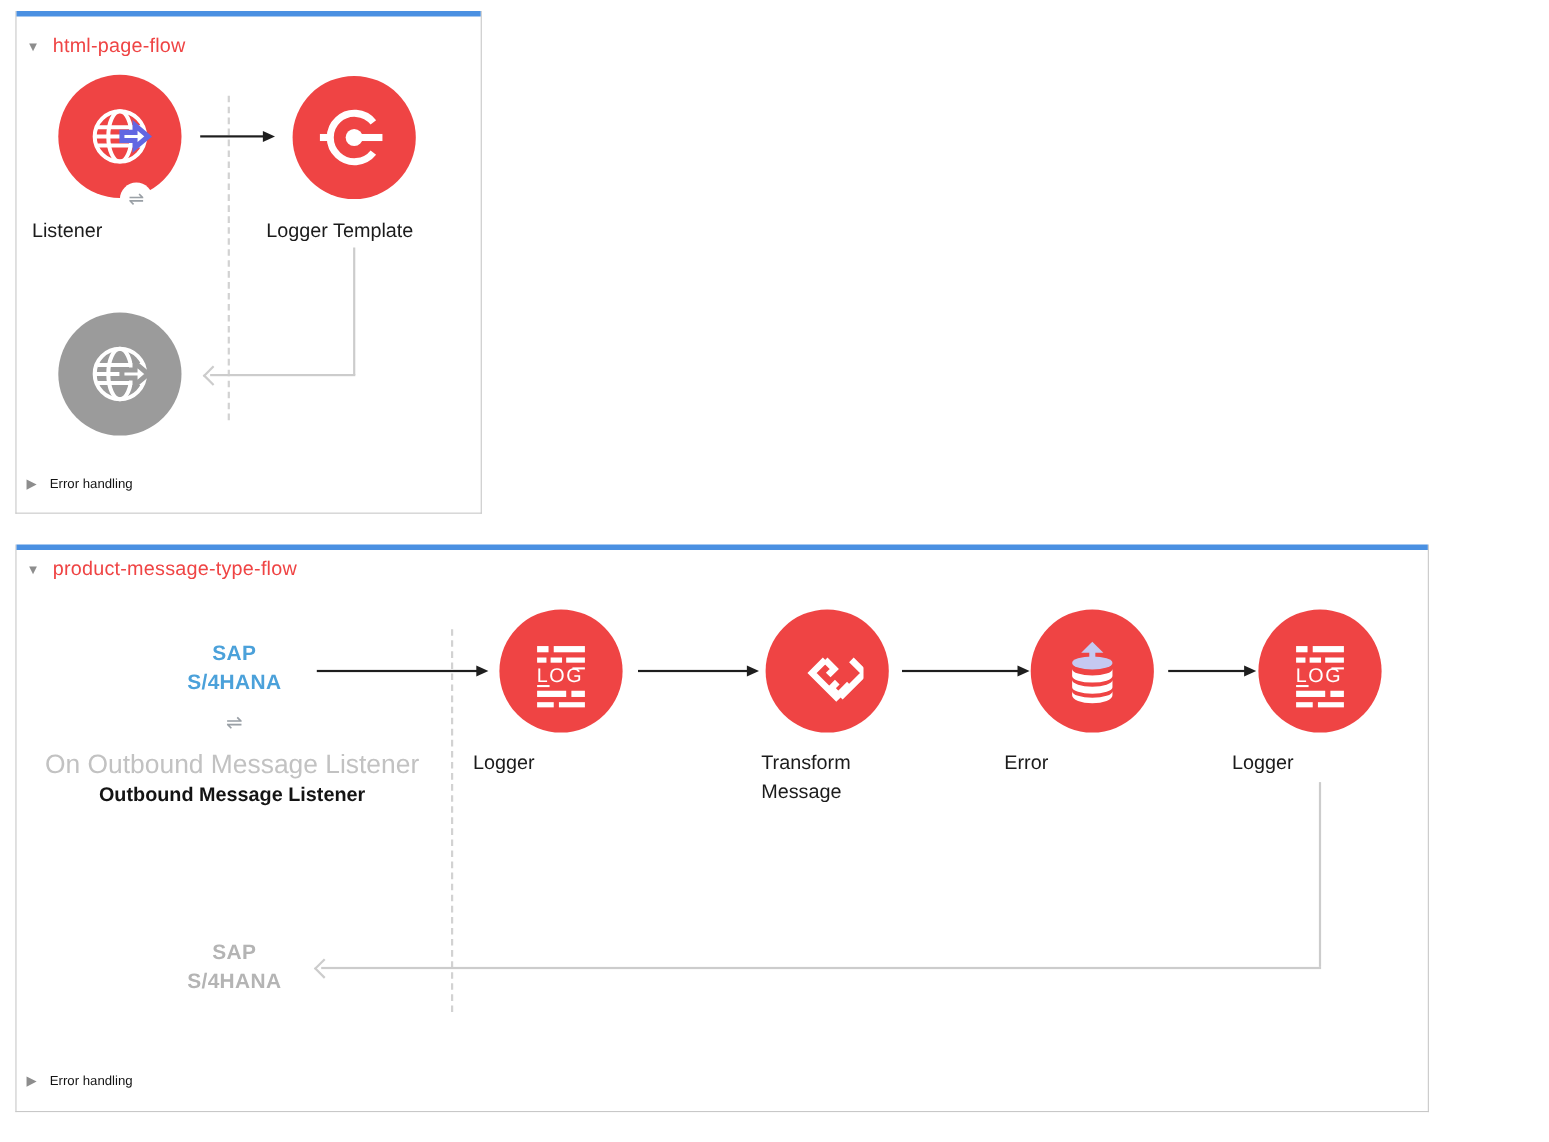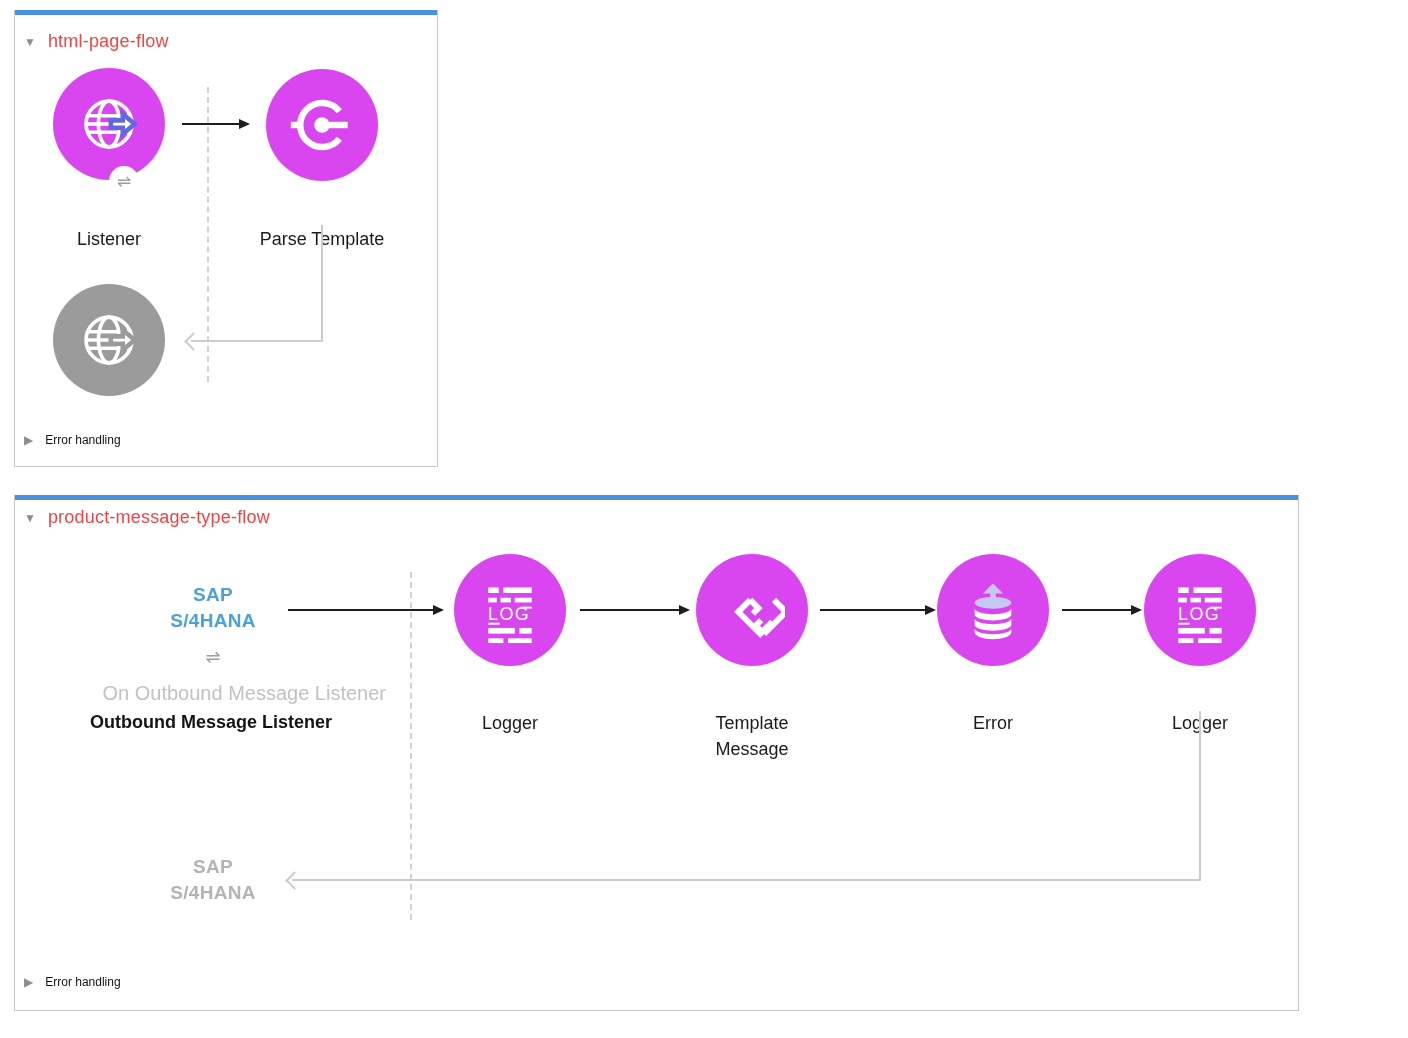--- a/index.html
+++ b/index.html
@@ -10,44 +10,44 @@
   .flow { position:absolute; background:#ffffff; border:1px solid #c8c8c8; border-top:none; }
   .flow-bar { position:absolute; top:0; left:0; right:0; height:5px; background:#4a90e2; }
   #flow1 { left:14px; top:10px; width:424px; height:457px; }
   #flow2 { left:14px; top:495px; width:1285px; height:516px; }
 
   .title-row { position:absolute; display:flex; align-items:center; gap:12px; }
   .tri { color:#8d8d8d; font-size:12px; line-height:1; }
   .flow-title { font-size:18px; color:#ef4444; letter-spacing:0.2px; }
 
   .node { position:absolute; width:112px; height:112px; border-radius:50%;
-          background:#d946ef; display:flex; align-items:center; justify-content:center; }
+          background:#ef4444; display:flex; align-items:center; justify-content:center; }
   .node.gray { background:#9b9b9b; }
   .node svg { display:block; }
-  .node-label { position:absolute; text-align:center; font-size:18px; line-height:26px; color:#1b1b1b;margin-top:30px; }
+  .node-label { position:absolute; font-size:18px; line-height:26px; color:#1b1b1b; }
 
   .badge { position:absolute; width:30px; height:30px; border-radius:50%; background:#ffffff;
            display:flex; align-items:center; justify-content:center; color:#9aa0a6; font-size:17px; }
 
   .arrow { position:absolute; height:2px; background:#1e1e1e; }
   .arrow::after { content:""; position:absolute; right:-10px; top:50%; transform:translateY(-50%);
                   border-left:11px solid #1e1e1e; border-top:5px solid transparent; border-bottom:5px solid transparent; }
 
   .vline  { position:absolute; width:2px; background:#cccccc; }
   .hline  { position:absolute; height:2px; background:#cccccc; }
   .chev   { position:absolute; width:13px; height:13px; border-left:2px solid #cccccc; border-bottom:2px solid #cccccc;
             transform:rotate(45deg); background:transparent; }
   .dash   { position:absolute; width:0; border-left:2px dashed #d2d2d2; }
 
   .sap-src { position:absolute; text-align:center; font-size:19px; font-weight:bold;
              line-height:26px; color:#4ba1da; letter-spacing:0.3px; }
   .sap-resp { position:absolute; text-align:center; font-size:19px; font-weight:bold;
               line-height:26px; color:#b4b4b4; letter-spacing:0.3px; }
   .exch { position:absolute; text-align:center; color:#9aa0a6; font-size:18px; line-height:20px; }
-  .sub-gray  { position:absolute; text-align:right; font-size:20px; color:#c2c2c2; }
+  .sub-gray  { position:absolute; text-align:center; font-size:24px; color:#c2c2c2; }
   .sub-black { position:absolute; text-align:center; font-size:18px; color:#141414;font-weight:bold; }
 
   .error-row { position:absolute; display:flex; align-items:center; gap:12px; }
   .error-label { font-size:12px; color:#141414; }
 
   .halo { stroke:#6267e2; }
   .gray .halo { stroke:#9b9b9b; }
   .logtext { font-family:"Liberation Sans","DejaVu Sans",sans-serif; font-size:19px; letter-spacing:1.5px; fill:#ffffff; }
 </style>
 </head>
@@ -83,21 +83,21 @@
     <div class="arrow" style="left:167px; top:113px; width:58px;"></div>
 
     <div class="node" style="left:251px; top:59px;">
       <svg width="66" height="66" viewBox="0 0 72 72">
         <path d="M55 21 A24 24 0 1 0 55 51" fill="none" stroke="#ffffff" stroke-width="7"></path>
         <circle cx="36" cy="36" r="8.5" fill="#ffffff"></circle>
         <rect x="36" y="32.5" width="28" height="7" fill="#ffffff"></rect>
         <rect x="2" y="32.5" width="11" height="7" fill="#ffffff"></rect>
       </svg>
     </div>
-    <div class="node-label" style="left:227px; top:186px; width:160px;">Parse Template</div>
+    <div class="node-label" style="left:227px; top:186px; width:160px;">Logger Template</div>
 
     <div class="vline" style="left:306px; top:215px; height:116px;"></div>
     <div class="hline" style="left:176px; top:330px; width:132px;"></div>
     <div class="chev" style="left:172px; top:325px;"></div>
 
     <div class="node gray" style="left:38px; top:274px;">
       <svg width="66" height="66" viewBox="0 0 72 72">
         <g fill="none" stroke="#ffffff" stroke-width="4">
           <circle cx="36" cy="36" r="25"></circle>
           <ellipse cx="36" cy="36" rx="11.5" ry="25"></ellipse>
@@ -159,21 +159,21 @@
     <div class="node" style="left:681px; top:59px;">
       <svg width="66" height="66" viewBox="0 0 72 72">
         <g fill="none" stroke="#ffffff" stroke-width="6.5">
           <path d="M34 25 L21 38 L45 62 L58 49"></path>
           <path d="M34 25 L43 34 L37 40"></path>
           <path d="M66 25 L79 38 L55 62" transform="translate(-6,0)"></path>
           <path d="M55 62 L46 53 L52 47" transform="translate(-6,0)"></path>
         </g>
       </svg>
     </div>
-    <div class="node-label" style="left:677px; top:185px; width:120px;">Template Message</div>
+    <div class="node-label" style="left:677px; top:185px; width:120px;">Transform Message</div>
 
     <div class="node" style="left:922px; top:59px;">
       <svg width="66" height="66" viewBox="0 0 72 72">
         <g fill="#c5c9f1">
           <rect x="33" y="12" width="6" height="12"></rect>
           <path d="M25 18 L36 7 L47 18 Z"></path>
           <ellipse cx="36" cy="28" rx="20" ry="6.5"></ellipse>
         </g>
         <g fill="#ffffff">
           <path d="M16 34 a20 6.5 0 0 0 40 0 v7 a20 6.5 0 0 1 -40 0 z"></path>

